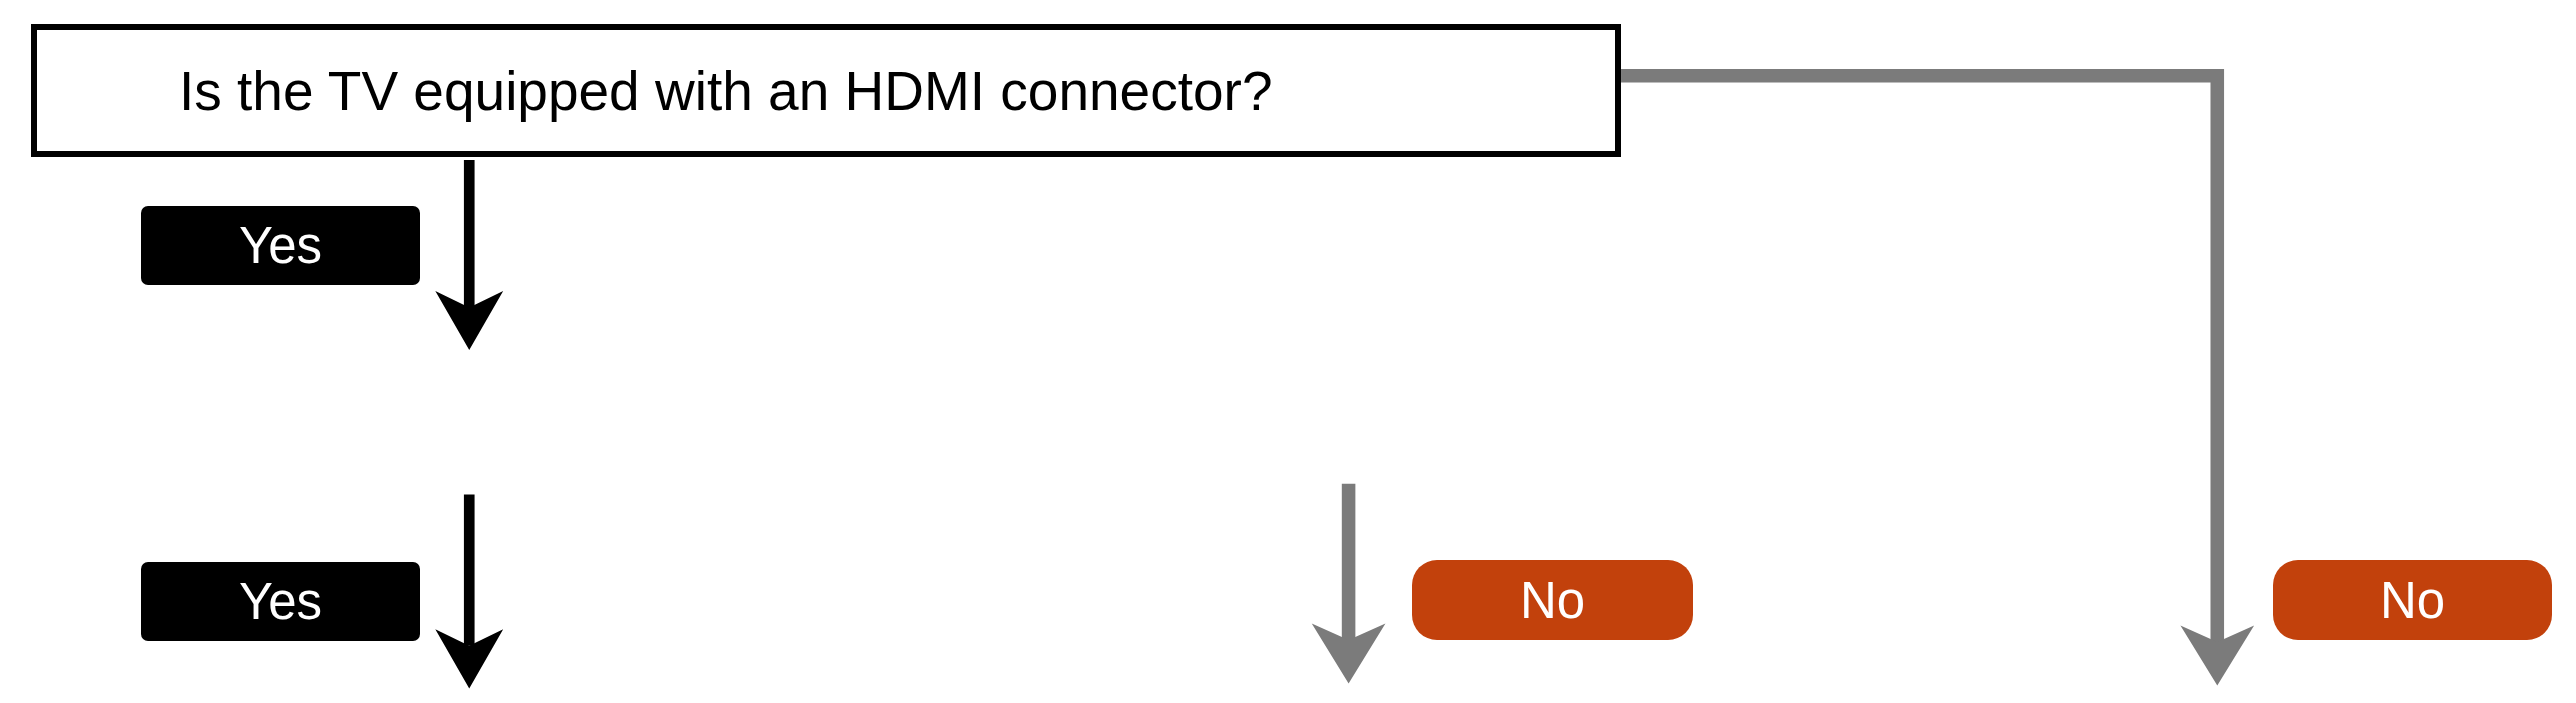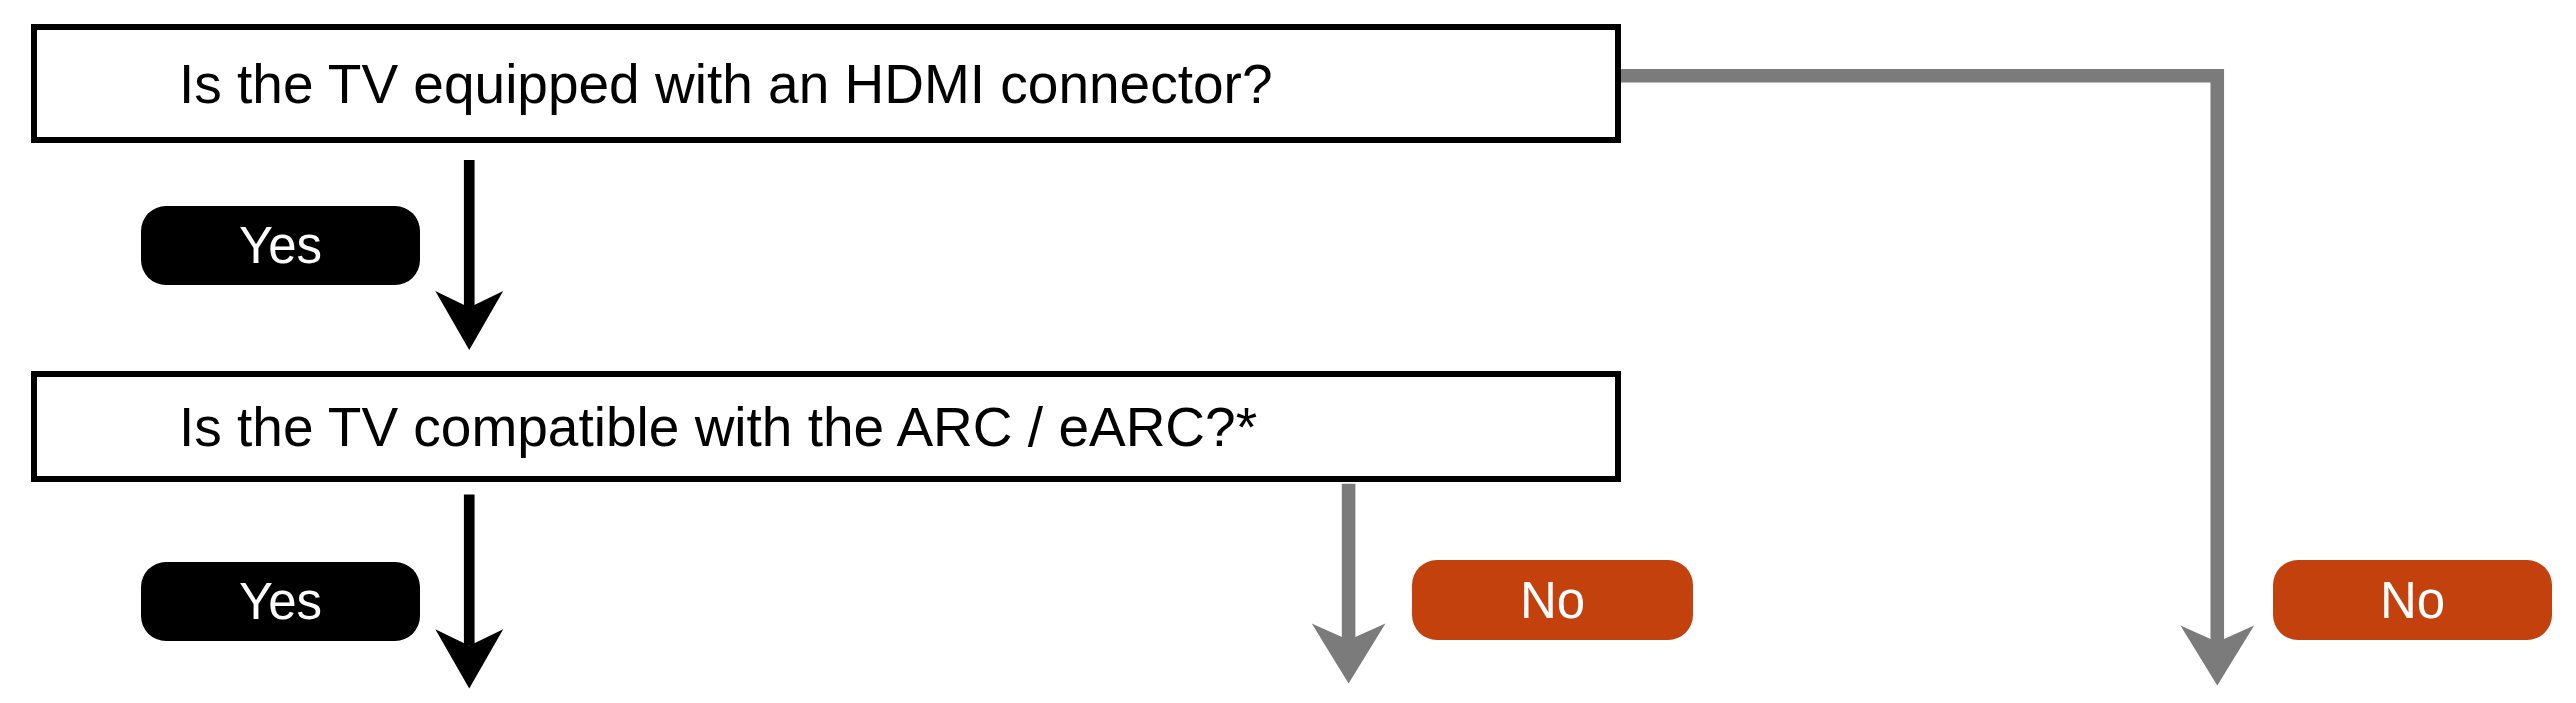--- a/index.html
+++ b/index.html
@@ -12,21 +12,21 @@
     width: 2576px;
     height: 704px;
     background: #ffffff;
     font-family: "Liberation Sans", sans-serif;
     overflow: hidden;
   }
   .qbox {
     position: absolute;
     left: 31px;
     width: 1590px;
-    height: 119px;
+    height: 133px;
     box-sizing: border-box;
     border: 6.8px solid #000000;
     background: #ffffff;
     display: flex;
     align-items: center;
     padding-left: 142px;
     font-size: 55px;
     color: #000000;
     white-space: nowrap;
   }
@@ -37,21 +37,21 @@
     width: 279px;
     height: 79px;
     border-radius: 25px;
     display: flex;
     align-items: center;
     justify-content: center;
     font-size: 51px;
     color: #ffffff;
     white-space: nowrap;
   }
-  .pill-yes { background: #000000; left: 141px; }
+  .pill-yes { background: #000000; left: 141px; border-radius: 7px; }
   .pill-no  { background: #c2410c; }
   #yes-pill-1 { top: 206px; }
   #yes-pill-2 { top: 562px; }
   #no-pill-mid   { left: 1412px; top: 560px; width: 281px; height: 80px; }
   #no-pill-right { left: 2273px; top: 560px; width: 279px; height: 80px; }
   #connector-layer {
     position: absolute;
     left: 0;
     top: 0;
     width: 2576px;
@@ -84,23 +84,20 @@
     <g>
       <line x1="1391" y1="499" x2="1391" y2="661" stroke-width="14" stroke="#7b7b7b"></line>
       <polygon points="1391,705 1353,643 1391,660 1429,643" fill="#7b7b7b"></polygon>
     </g>
   </svg>
 
   <div class="qbox" id="qbox-hdmi">
     <span>Is the TV equipped with an HDMI connector?</span>
   </div>
 
-  <div class="qbox" id="qbox-arc">
-    <span>Is the TV compatible with the ARC / eARC?*</span>
-  </div>
 
   <div class="pill pill-yes" id="yes-pill-1">
     <span>Yes</span>
   </div>
 
   <div class="pill pill-yes" id="yes-pill-2">
     <span>Yes</span>
   </div>
 
   <div class="pill pill-no" id="no-pill-mid">

